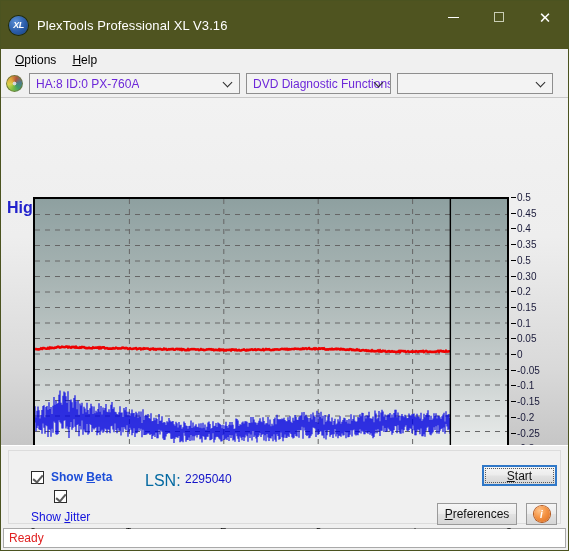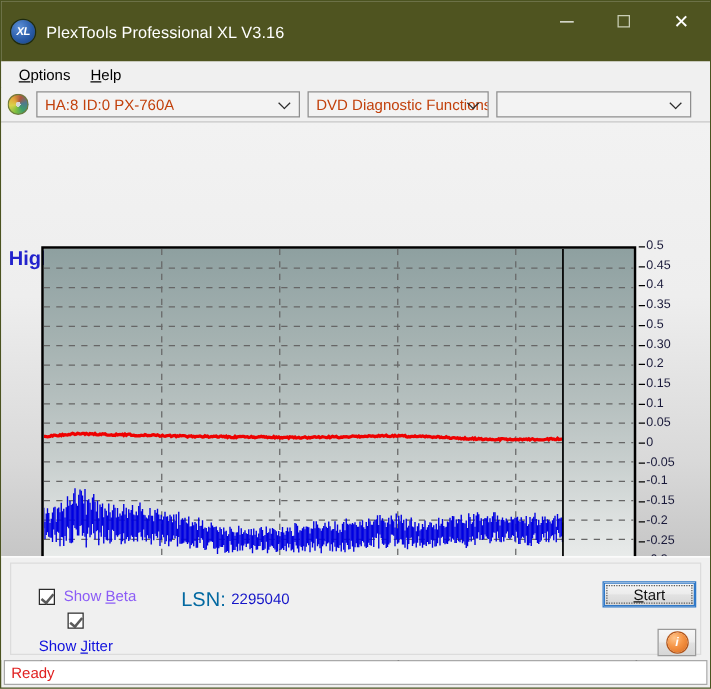--- a/index.html
+++ b/index.html
@@ -60,21 +60,21 @@
     width:17px;height:17px;border-radius:50%;flex:0 0 auto;
     background:
       radial-gradient(circle at 50% 50%, #d8d8d8 0 16%, rgba(0,0,0,0) 17%),
       conic-gradient(from 200deg,#7fbf3f,#d9d24a,#e2a63a,#b0563c,#4e7a8c,#3f9d6a,#7fbf3f);
     box-shadow:0 0 0 1px #6d7a3e inset;
   }
   .combo{
     height:21px;box-sizing:border-box;
     border:1px solid #8e8e8e;background:#f3f3f3;
     display:flex;align-items:center;
-    font-size:12px;color:#c2410c;
+    font-size:12px;color:#6d28d9;
     padding-left:6px;position:relative;
   }
   .combo.c1{width:211px;}
   .combo.c2{width:145px;}
   .combo.c3{width:156px;}
   .combo .lbl{white-space:nowrap;overflow:hidden;}
   .chev{
     position:absolute;right:7px;top:50%;width:8px;height:8px;
     margin-top:-5px;
   }
@@ -131,21 +131,21 @@
   .cbox{
     width:13px;height:13px;box-sizing:border-box;border:1px solid #2b2b2b;
     background:#fff;position:relative;flex:0 0 auto;
   }
   .cbox.checked:after{
     content:"";position:absolute;left:3px;top:1px;width:4px;height:8px;
     border-right:2px solid #5a5a5a;border-bottom:2px solid #5a5a5a;
     transform:rotate(40deg);
   }
   .cb-label{font-size:12px;white-space:nowrap;}
-  .cb-label.beta{color:#8b5cf6;}
+  .cb-label.beta{color:#1d4ed8;font-weight:bold;}
   .cb-label.jitter{color:#1111dd;}
   .cb-label u{text-decoration:underline;}
   .lsn-label{position:absolute;left:136px;top:21px;font-size:16px;color:#0369a1;}
   .lsn-value{position:absolute;left:176px;top:21px;font-size:12px;color:#1414c8;}
   .btn{
     position:absolute;box-sizing:border-box;
     background:linear-gradient(180deg,#f6f6f6 0%,#ececec 48%,#e2e2e2 52%,#d6d6d6 100%);
     border:1px solid #9a9a9a;
     font-size:12px;color:#111;
     display:flex;align-items:center;justify-content:center;
@@ -747,20 +747,23 @@
         <span class="cb-label jitter">Show <u>J</u>itter</span>
       </div>
 
       <div class="lsn-label">LSN:</div>
       <div class="lsn-value">2295040</div>
 
       <div class="btn btn-start">
         <span class="inner"><u>S</u>tart</span>
       </div>
 
+      <div class="btn btn-prefs">
+        <span><u>P</u>references</span>
+      </div>
 
       <div class="btn btn-info">
         <span class="info-circle">i</span>
       </div>
 
     </div>
   </div>
 
   <div class="statusbar">
     <span class="status-text">Ready</span>

